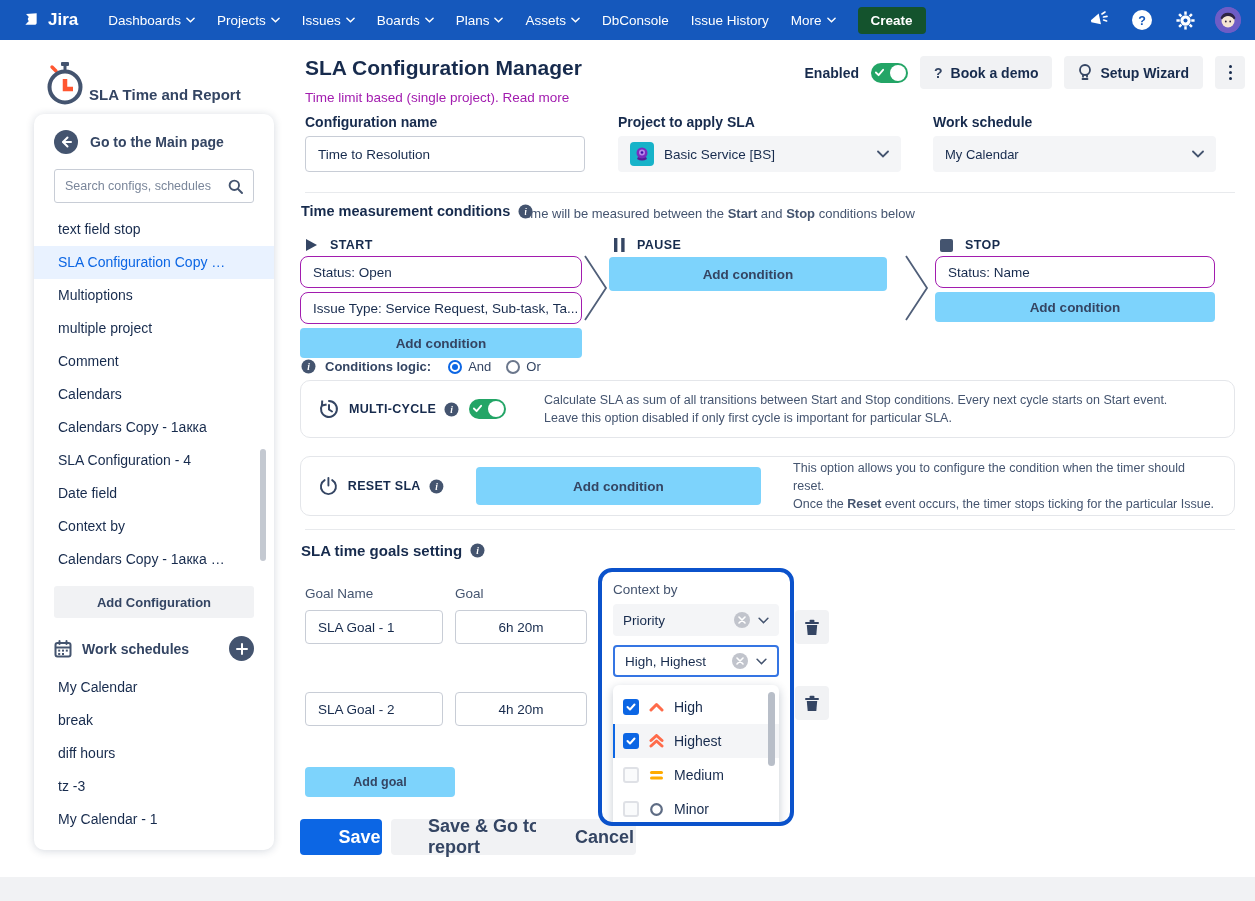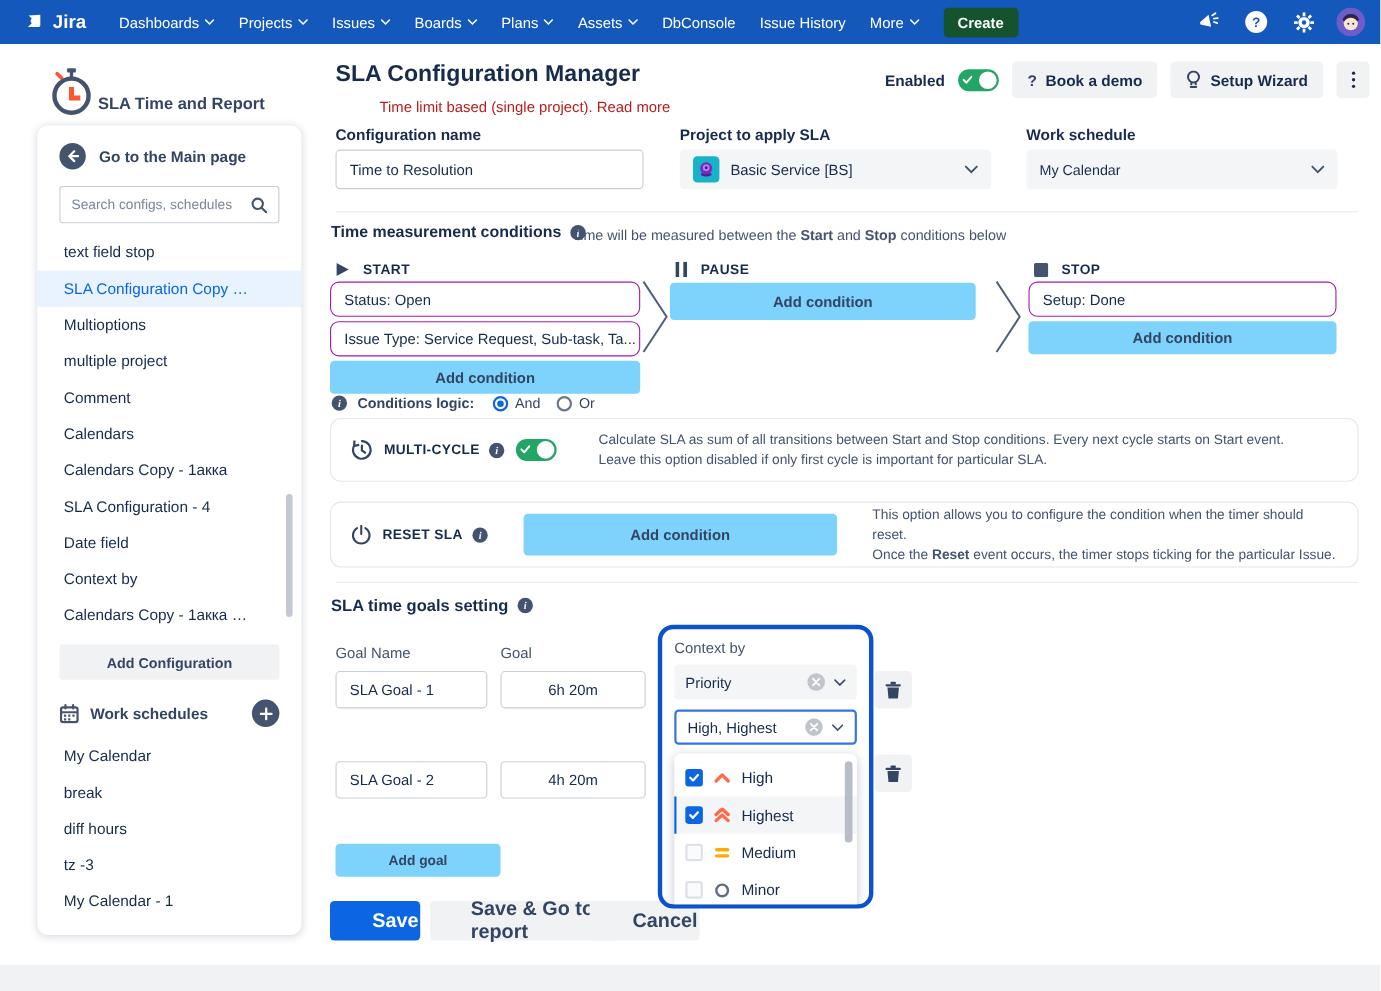--- a/index.html
+++ b/index.html
@@ -34,21 +34,21 @@
   .cfg-item { padding:8px 10px 8px 24px; color:#172B4D; cursor:pointer; line-height:17px; white-space:nowrap; overflow:hidden; }
   .cfg-item.selected { background:#E9F2FF; color:#0C66E4; }
   .add-config { margin:10px 20px 0; height:32px; background:#F1F2F4; border-radius:3px; display:flex; align-items:center; justify-content:center; font-size:13px; font-weight:700; color:#344563; cursor:pointer; }
   .ws-head { margin:18px 20px 4px; display:flex; align-items:center; gap:10px; font-size:14px; font-weight:700; color:#344563; }
   .ws-plus { margin-left:auto; width:25px; height:25px; border-radius:50%; background:#44546F; display:flex; align-items:center; justify-content:center; cursor:pointer; }
   .side-scroll { position:absolute; right:8px; top:335px; width:6px; height:112px; border-radius:3px; background:#C4C9D1; cursor:pointer; }
 
   
   .main { position:absolute; top:40px; left:287px; width:968px; bottom:0; background:#fff; }
   .page-title { position:absolute; left:18px; top:16px; font-size:21px; font-weight:700; color:#172B4D; }
-  .page-sub { position:absolute; left:18px; top:50px; font-size:13.5px; color:#b91c1c;margin-left:40px; }
+  .page-sub { position:absolute; left:18px; top:50px; font-size:13.5px; color:#a21caf; }
   .head-actions { position:absolute; top:16px; right:10px; display:flex; align-items:center; gap:12px; }
   .enabled-lab { font-size:14px; font-weight:700; color:#172B4D; }
   .toggle { width:37px; height:20px; border-radius:10px; background:#23A566; position:relative; cursor:pointer; }
   .toggle .knob { position:absolute; right:2px; top:2px; width:16px; height:16px; border-radius:50%; background:#fff; }
   .toggle svg { position:absolute; left:4px; top:5px; }
   .btn-gray { background:#F1F2F4; border-radius:4px; height:33px; display:flex; align-items:center; justify-content:center; gap:8px; padding:0 14px; font-size:14px; font-weight:600; color:#172B4D; cursor:pointer; }
   .q-ic { font-size:14px; font-weight:700; color:#344563; }
   .kebab { width:30px; height:33px; background:#F1F2F4; border-radius:4px; display:flex; flex-direction:column; align-items:center; justify-content:center; gap:3px; cursor:pointer; }
   .kebab i { width:3px; height:3px; border-radius:50%; background:#172B4D; }
 
@@ -375,21 +375,21 @@
   <svg class="big-chev" style="left:296px;" width="26" height="72" viewBox="0 0 26 72">
       <path d="M2 4 L23 36 L2 68" stroke="#505F79" stroke-width="1.8" fill="none"></path>
     </svg>
 
   <div class="add-cond" style="left:322px; top:217px; width:278px; height:34px;">Add condition</div>
 
   <svg class="big-chev" style="left:617px;" width="26" height="72" viewBox="0 0 26 72">
       <path d="M2 4 L23 36 L2 68" stroke="#505F79" stroke-width="1.8" fill="none"></path>
     </svg>
 
-  <div class="cond-box" style="left:648px; top:216px; width:280px;">Setup: Done</div>
+  <div class="cond-box" style="left:648px; top:216px; width:280px;">Status: Name</div>
   <div class="add-cond" style="left:648px; top:252px; width:280px; height:30px;">Add condition</div>
 
   <div class="logic-row">
     <svg width="15" height="15" viewBox="0 0 15 15">
         <circle cx="7.5" cy="7.5" r="7" fill="#44546F"></circle>
         <text x="7.5" y="11" text-anchor="middle" font-family="Liberation Serif, serif" font-size="9.5" font-weight="bold" font-style="italic" fill="#fff">i</text>
       </svg>
     <span class="logic-lab">Conditions logic:</span>
     <span class="radio on" style="margin-left:8px;">
         <i></i>

